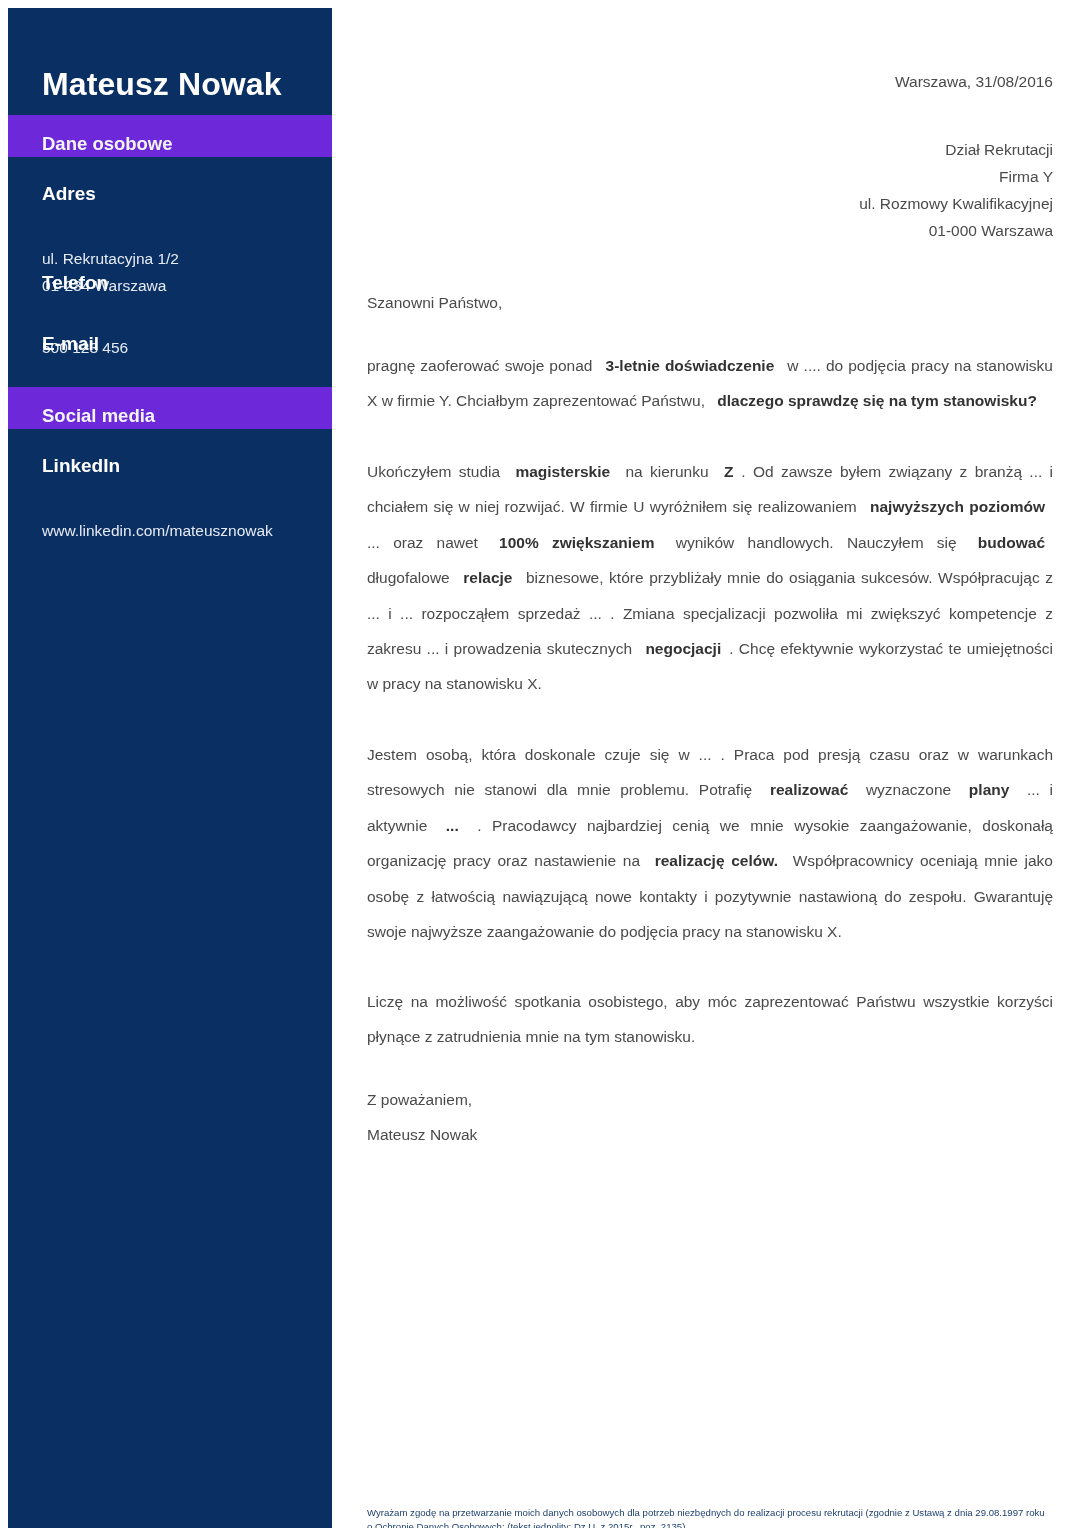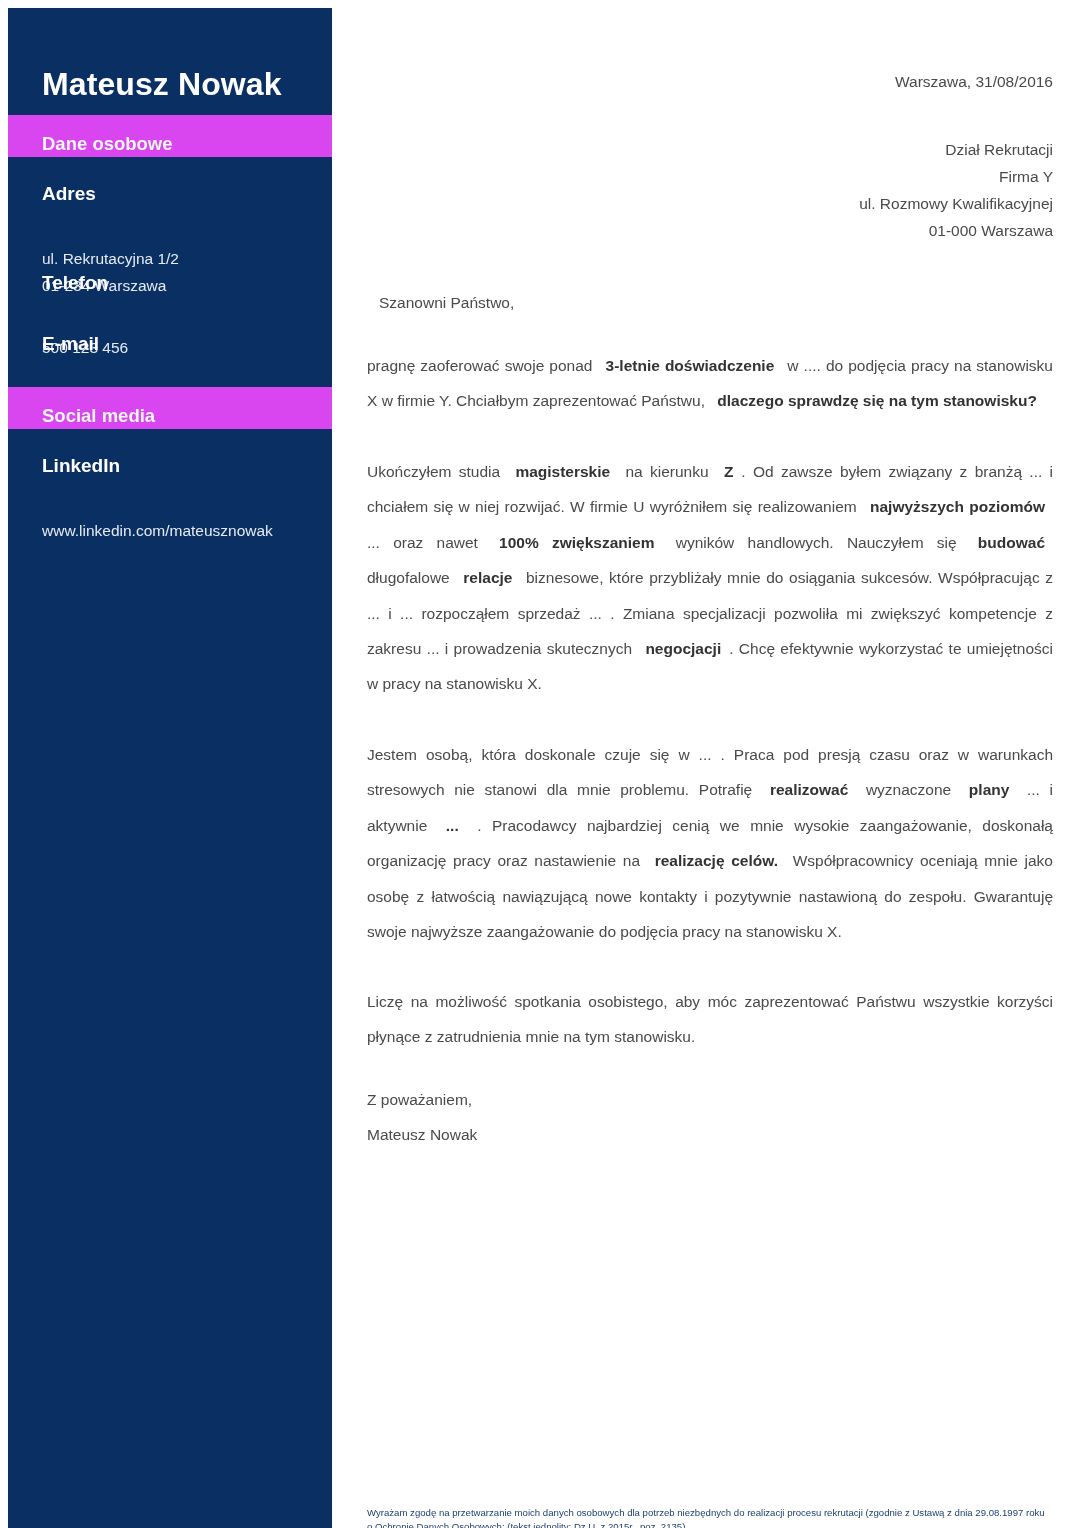--- a/index.html
+++ b/index.html
@@ -9,21 +9,21 @@
     .sidebar {
       position: absolute; left: 0; top: 0; width: 324px; height: 1528px;
       background: #0a2f63; color: #ffffff;
     }
     .sidebar .name {
       position: absolute; left: 26px; top: 50px;
       font-size: 32px; font-weight: bold; color: #ffffff; letter-spacing: 0.1px;
     }
     .section-bar {
       position: absolute; left: 0; width: 324px; height: 42px;
-      background: #d946ef;
+      background: #6d28d9;
     }
     .section-bar span {
       position: absolute; left: 26px; top: 10px;
       font-size: 18.5px; font-weight: bold; color: #f3f5f8;
     }
     .field-label {
       position: absolute; left: 26px; font-size: 19px; font-weight: bold; color: #ffffff;
     }
     .field-value {
       position: absolute; left: 26px; font-size: 15.5px; color: #e6ebf3; margin-top: 40px;
@@ -73,21 +73,21 @@
 </aside>
 
 <main class="main">
   <div class="right-line" style="top:57px;">Warszawa, 31/08/2016</div>
 
   <div class="right-line" style="top:125px;">Dział Rekrutacji</div>
   <div class="right-line" style="top:152px;">Firma Y</div>
   <div class="right-line" style="top:179px;">ul. Rozmowy Kwalifikacyjnej</div>
   <div class="right-line" style="top:206px;">01-000 Warszawa</div>
 
-  <div class="line" style="top:278px;margin-left:12px;">Szanowni Państwo,</div>
+  <div class="line" style="top:278px;">Szanowni Państwo,</div>
 
   <p class="para" style="top:332px;">pragnę zaoferować swoje ponad <b>3-letnie doświadczenie</b> w .... do podjęcia pracy na stanowisku X w firmie Y. Chciałbym zaprezentować Państwu, <b>dlaczego sprawdzę się na tym stanowisku?</b></p>
   <p class="para" style="top:438px;">Ukończyłem  studia <b>magisterskie</b> na kierunku <b>Z</b>. Od zawsze byłem związany z branżą ... i chciałem się w niej rozwijać. W firmie U wyróżniłem się realizowaniem <b>najwyższych poziomów</b> ... oraz nawet <b>100% zwiększaniem</b> wyników handlowych. Nauczyłem się <b>budować</b> długofalowe <b>relacje</b> biznesowe, które przybliżały mnie do osiągania sukcesów. Współpracując z ... i ... rozpocząłem sprzedaż ... . Zmiana specjalizacji pozwoliła mi zwiększyć kompetencje z zakresu ... i prowadzenia skutecznych <b>negocjacji</b>. Chcę efektywnie wykorzystać te umiejętności w pracy na stanowisku X.</p>
   <p class="para" style="top:721px;">Jestem osobą, która doskonale czuje się w ... . Praca pod presją czasu oraz w warunkach stresowych nie stanowi dla mnie problemu. Potrafię <b>realizować</b> wyznaczone <b>plany</b> ... i aktywnie <b>...</b> . Pracodawcy najbardziej cenią we mnie wysokie zaangażowanie, doskonałą organizację pracy oraz nastawienie na <b>realizację celów.</b> Współpracownicy oceniają mnie jako osobę z łatwością nawiązującą nowe kontakty i pozytywnie nastawioną do zespołu. Gwarantuję swoje najwyższe zaangażowanie do podjęcia pracy na stanowisku X.</p>
   <p class="para" style="top:968px;">Liczę na możliwość spotkania osobistego, aby móc zaprezentować Państwu wszystkie korzyści płynące z zatrudnienia mnie na tym stanowisku.</p>
 
   <div class="line" style="top:1075px;">Z poważaniem,</div>
   <div class="line" style="top:1110px;">Mateusz Nowak</div>
 
   <div class="footer">Wyrażam zgodę na przetwarzanie moich danych osobowych dla potrzeb niezbędnych do realizacji procesu rekrutacji (zgodnie z Ustawą z dnia 29.08.1997 roku o Ochronie Danych Osobowych; (tekst jednolity: Dz.U. z 2015r., poz. 2135).</div>

